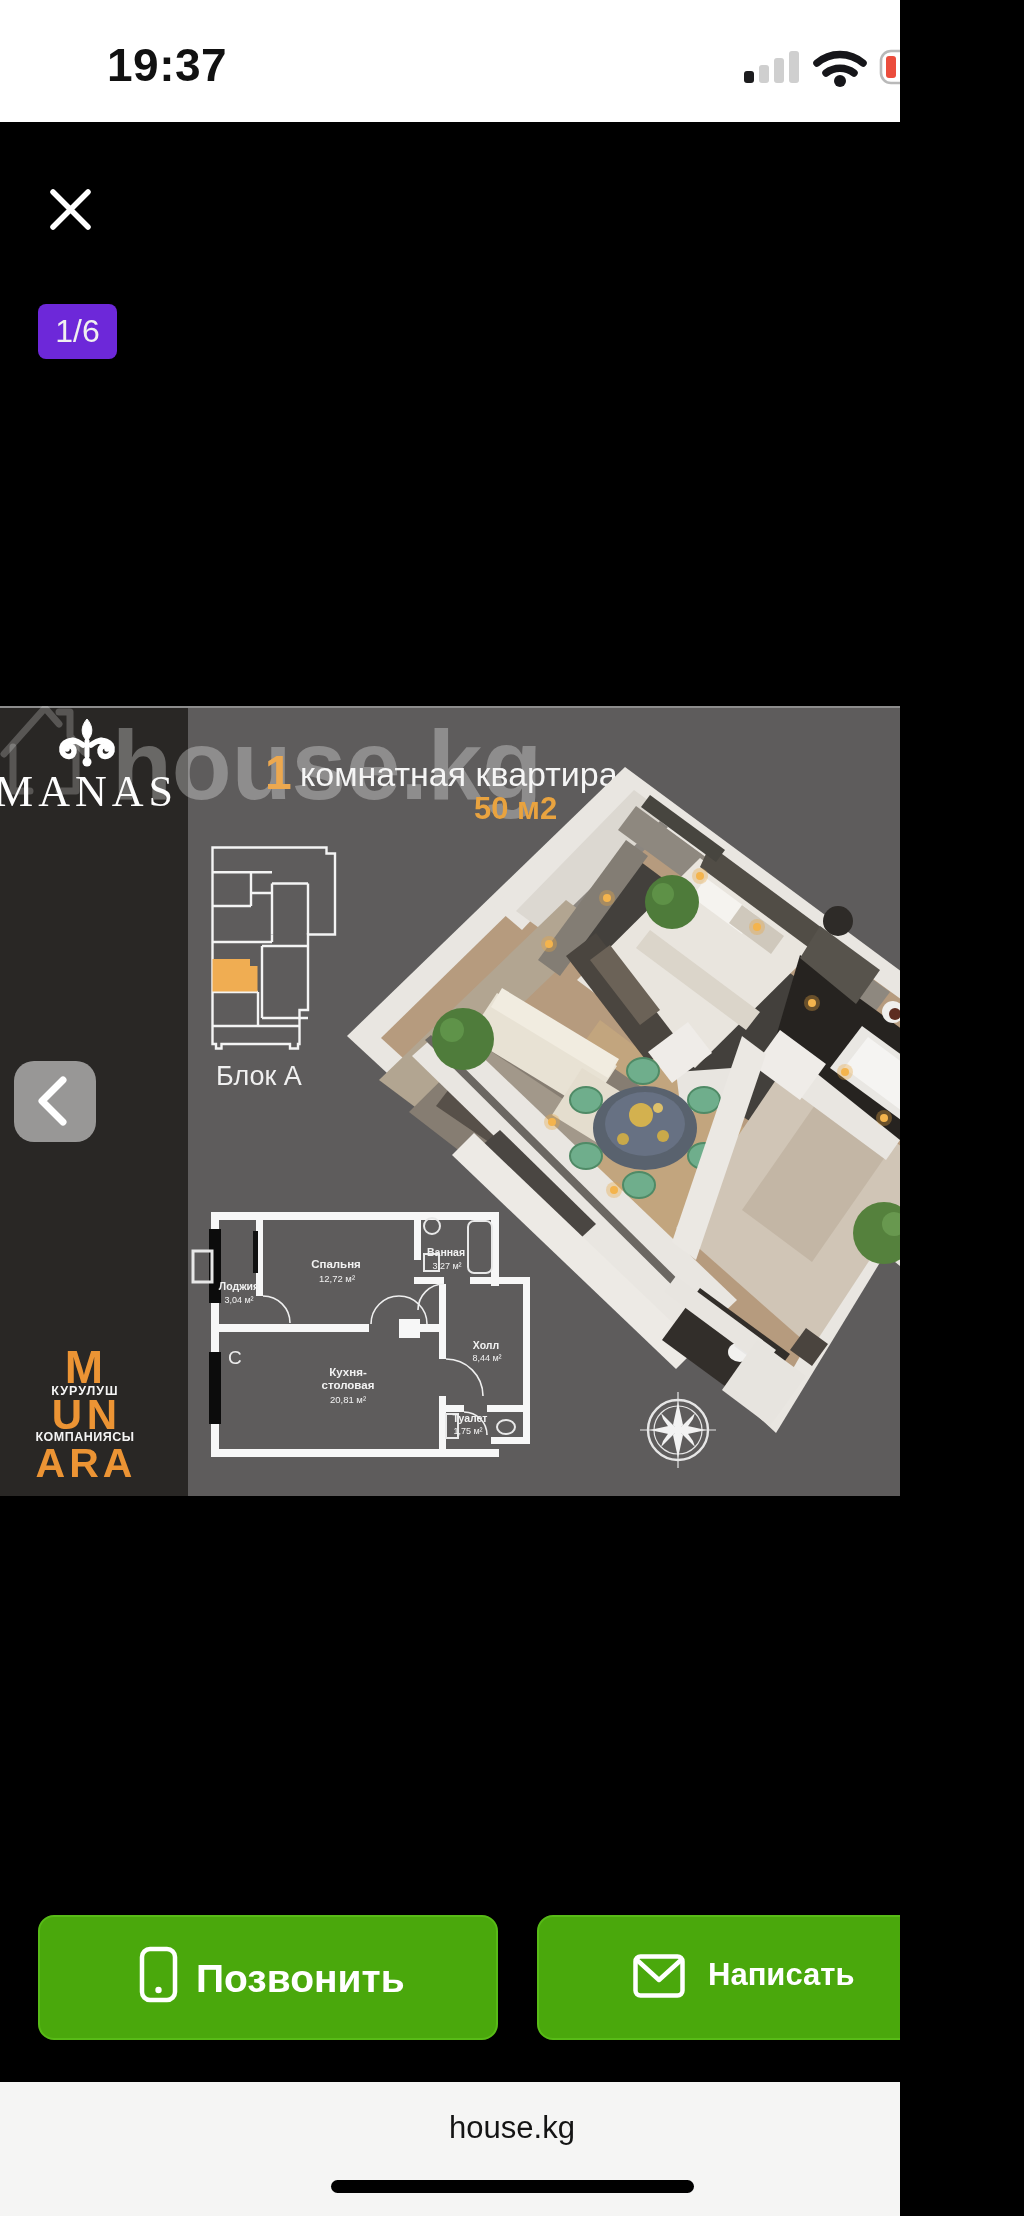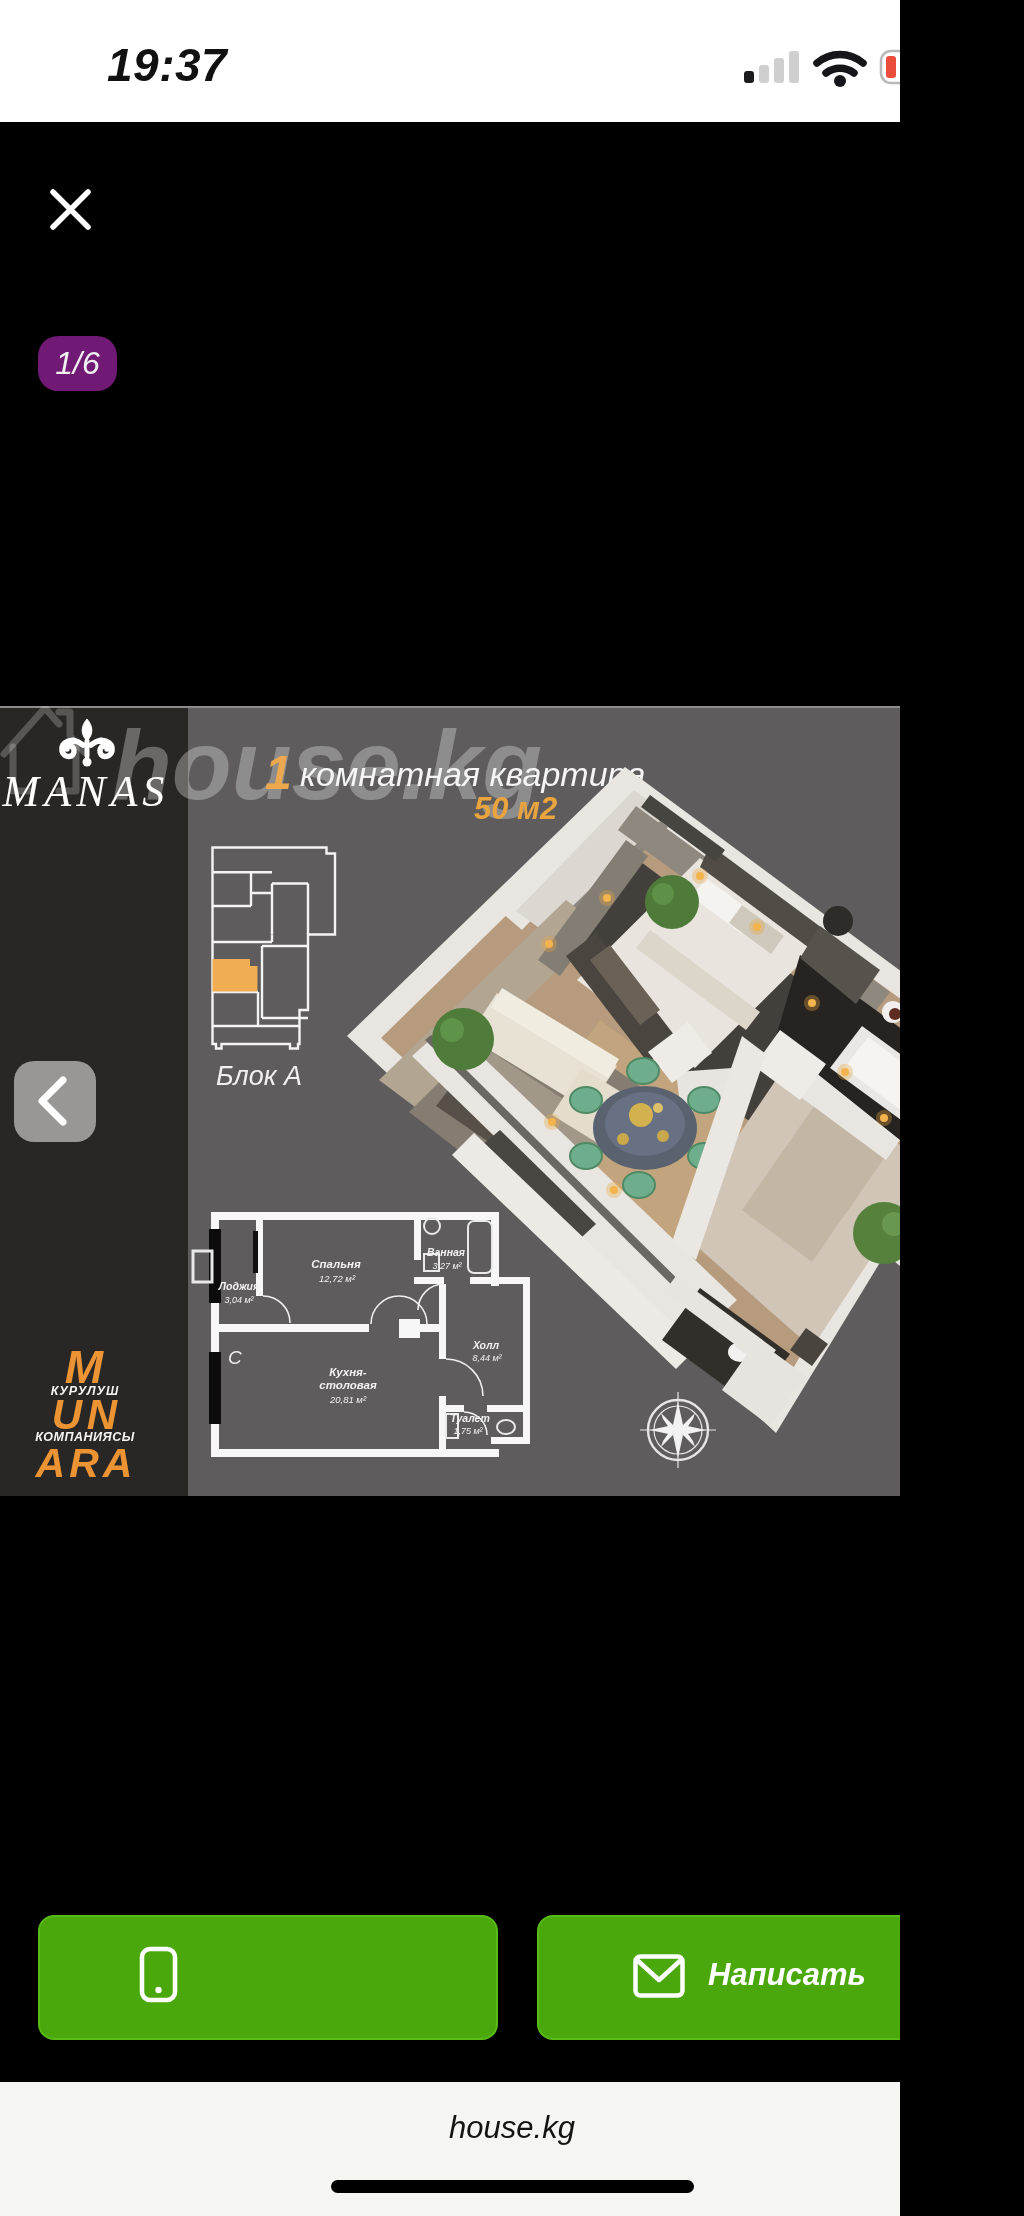--- a/index.html
+++ b/index.html
@@ -1,16 +1,16 @@
 <!DOCTYPE html>
 <html><head><meta charset="utf-8">
 <style>
 * { margin:0; padding:0; box-sizing:border-box; }
 html,body { width:1024px; height:2216px; background:#000; font-family:"Liberation Sans", sans-serif; }
-#page { position:relative; width:900px; height:2216px; background:#000; overflow:hidden;font-style:italic; }
+#page { position:relative; width:900px; height:2216px; background:#000; overflow:hidden; }
 .abs { position:absolute; }
 </style></head>
 <body>
 <div id="page">
 
   <div class="abs" style="left:0;top:0;width:1024px;height:122px;background:#fff;"></div>
 
   <div class="abs" style="left:107px;top:38px;font-size:46px;font-weight:700;color:#111;letter-spacing:0.5px;">19:37</div>
 
   <svg class="abs" style="left:0;top:0" width="1024" height="122" viewBox="0 0 1024 122">
@@ -32,21 +32,21 @@
     <path d="M948,61 a8,8 0 0 1 0,13 Z" fill="#b9b9b9"></path>
     <rect x="886" y="56" width="10" height="22" rx="3" fill="#eb4d3d"></rect>
   </svg>
 
   <svg class="abs" style="left:0;top:122px" width="140" height="140" viewBox="0 0 140 140">
     <path d="M53,70 L88,105 M88,70 L53,105" stroke="#fff" stroke-width="5.5" stroke-linecap="round"></path>
   </svg>
 
 
 
-  <div class="abs" style="left:38px;top:336px;width:79px;height:55px;background:#701a75;border-radius:20px;color:#f0f0f0;font-size:32px;text-align:center;line-height:55px;">1/6</div>
+  <div class="abs" style="left:38px;top:304px;width:79px;height:55px;background:#6d28d9;border-radius:8px;color:#f0f0f0;font-size:32px;text-align:center;line-height:55px;">1/6</div>
 
   <svg class="abs" style="left:0;top:706px" width="1024" height="790" viewBox="0 706 1024 790">
 
     <rect x="0" y="706" width="1024" height="790" fill="#5e5c5c"></rect>
 
     <rect x="0" y="706" width="188" height="790" fill="#292725"></rect>
     <rect x="0" y="706" width="1024" height="2" fill="#8c8c8c"></rect>
 
 <g stroke="#ffffff" stroke-opacity="0.22" stroke-width="7" fill="none" stroke-linecap="round" stroke-linejoin="round">
 <path d="M4,754 L45,708 L59,724 M59,712 L70,712 L70,736 L84,752"></path>
@@ -323,20 +323,21 @@
 
 <rect x="929" y="1056" width="83" height="85" rx="20" fill="#ffffff" opacity="0.50"></rect>
 <path d="M958,1078 L979,1099 L958,1120" stroke="#ffffff" stroke-width="7" fill="none" stroke-linecap="round" stroke-linejoin="round"></path>
   </svg>
 
   <div class="abs" style="left:38px;top:1915px;width:460px;height:125px;background:#4aa80c;border:2px solid #58bb17;border-radius:16px;"></div>
   <svg class="abs" style="left:139px;top:1946px" width="40" height="60" viewBox="0 0 40 60">
     <rect x="3" y="3" width="33" height="51" rx="8" fill="none" stroke="#fff" stroke-width="4.5"></rect>
     <circle cx="19.5" cy="44" r="3.2" fill="#fff"></circle>
   </svg>
+  <div class="abs" style="left:196px;top:1957px;color:#fff;font-size:39px;font-weight:700;">Позвонить</div>
 
   <div class="abs" style="left:537px;top:1915px;width:454px;height:125px;background:#4aa80c;border:2px solid #58bb17;border-radius:16px;"></div>
   <svg class="abs" style="left:633px;top:1954px" width="52" height="44" viewBox="0 0 52 44">
     <rect x="2.5" y="2.5" width="47" height="39" rx="5" fill="none" stroke="#fff" stroke-width="4.5"></rect>
     <path d="M4,6 L26,26 L48,6" fill="none" stroke="#fff" stroke-width="4.5" stroke-linejoin="round"></path>
   </svg>
   <div class="abs" style="left:708px;top:1957px;color:#fff;font-size:31px;font-weight:700;">Написать</div>
 
   <div class="abs" style="left:0;top:2082px;width:1024px;height:134px;background:#f5f5f4;"></div>
 

